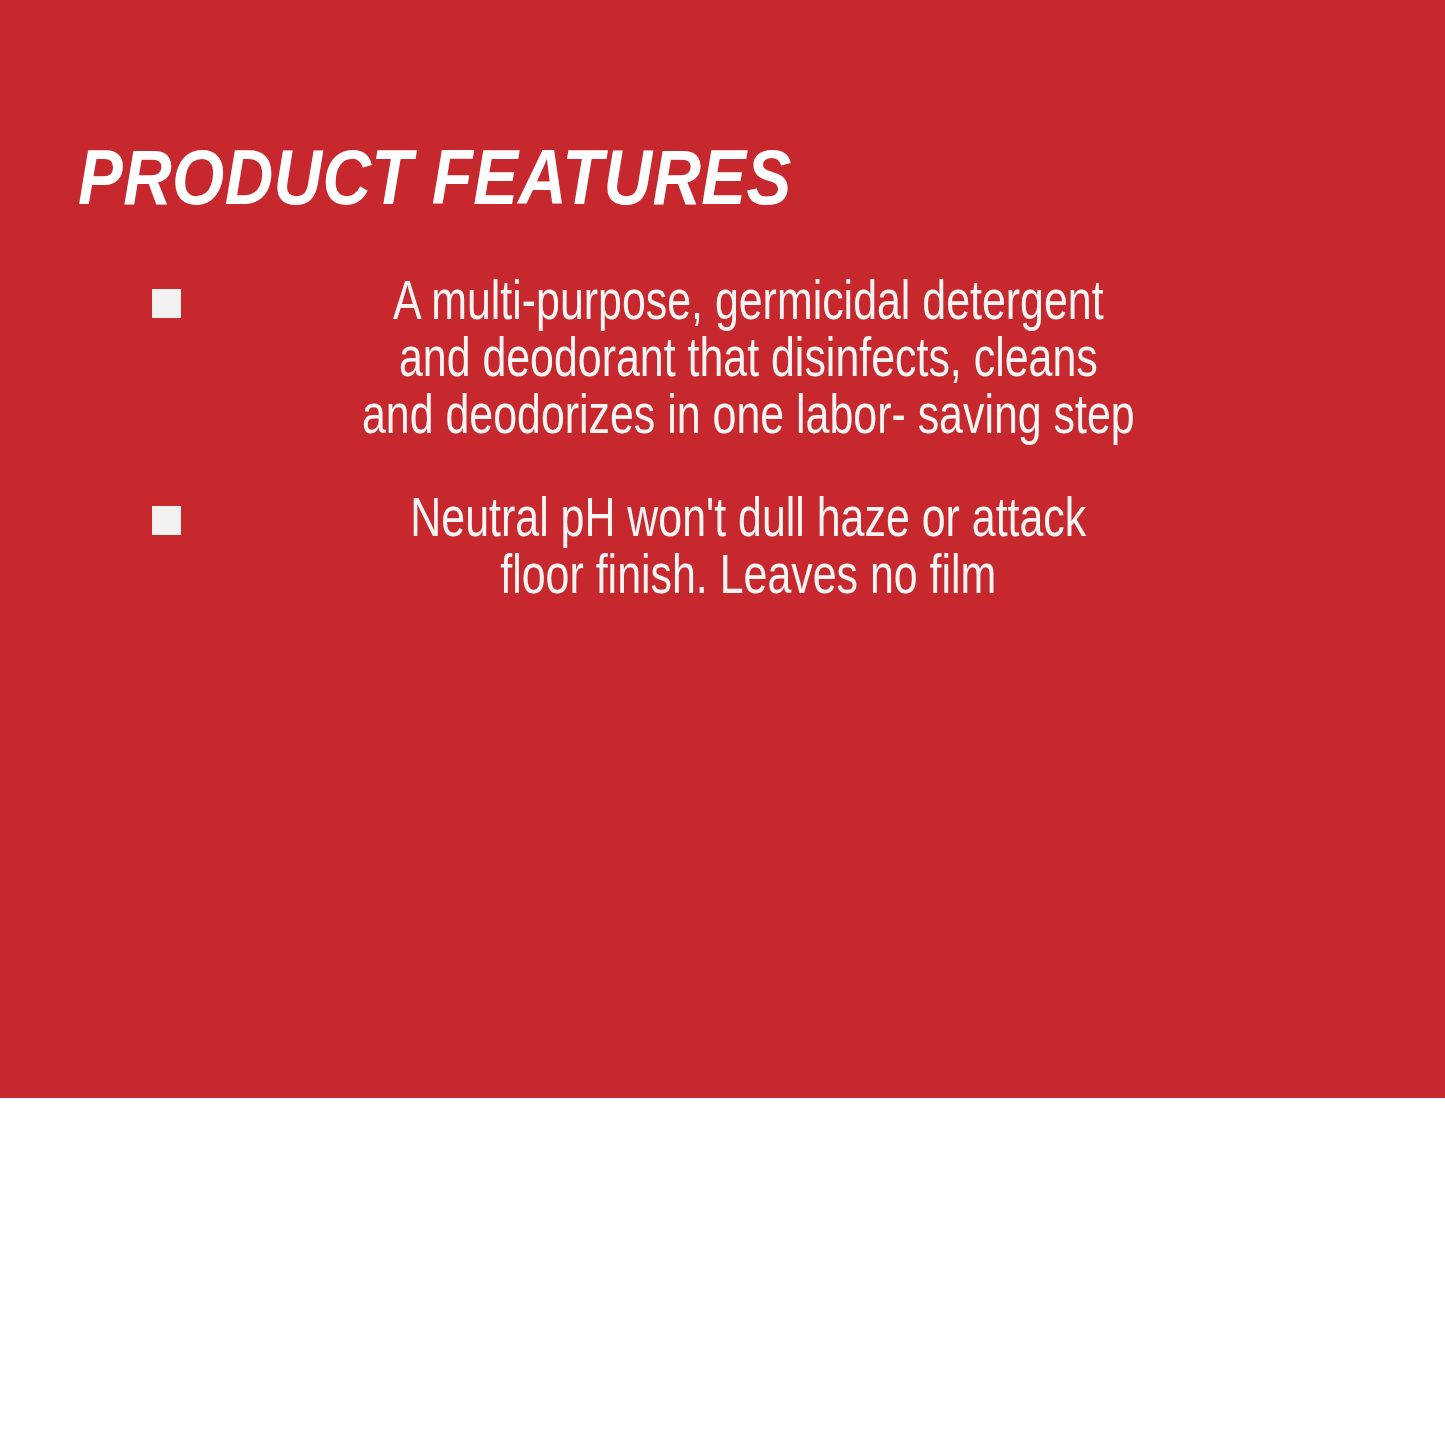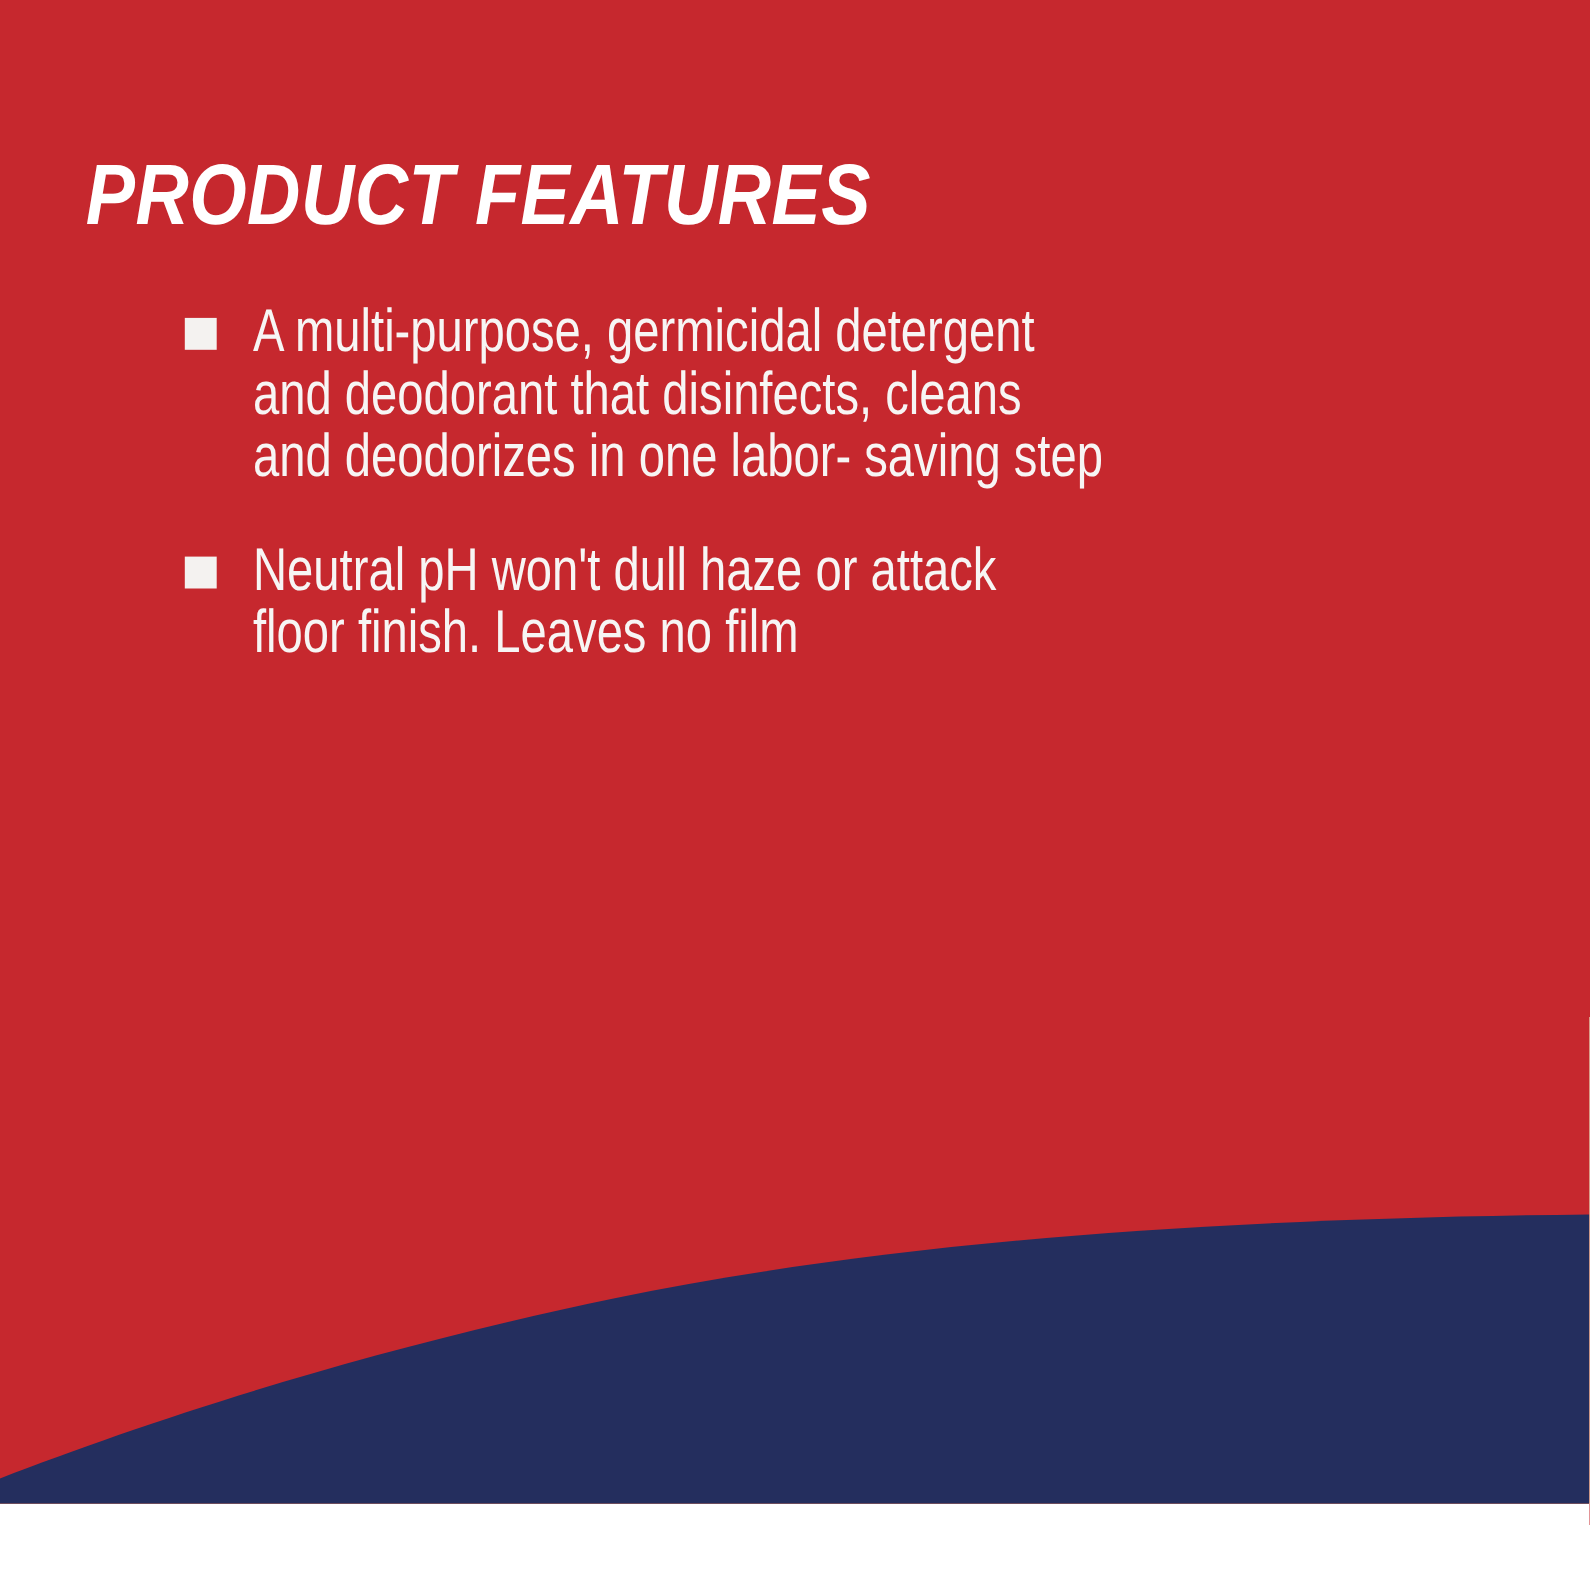--- a/index.html
+++ b/index.html
@@ -3,23 +3,23 @@
 <meta charset="utf-8">
 <style>
   html, body {
     margin: 0;
     padding: 0;
     background: #ffffff;
   }
   #canvas {
     position: relative;
     width: 1445px;
-    height: 1367px;
+    height: 1098px;
     overflow: hidden;
-    background: #a16207;
+    background: #a21caf;
     font-family: "Liberation Sans", sans-serif;
   }
 
   
   #bg-red {
     position: absolute;
     inset: 0;
     background: #C6282E;
   }
   #bg-navy-wave {
@@ -44,23 +44,24 @@
     font-style: italic;
     letter-spacing: 0.5px;
     transform: scaleX(0.86);
     transform-origin: left top;
     white-space: nowrap;
   }
 
   
   #features {
     position: absolute;
-    left: 168px;
+    left: 152px;
     top: 272px;
     width: 1130px;
+    text-align: center;
   }
   .feature-item {
     position: relative;
     padding-left: 62px;
     margin-bottom: 46px;
   }
   .feature-item:last-child { margin-bottom: 0; }
 
   .bullet-square {
     position: absolute;

